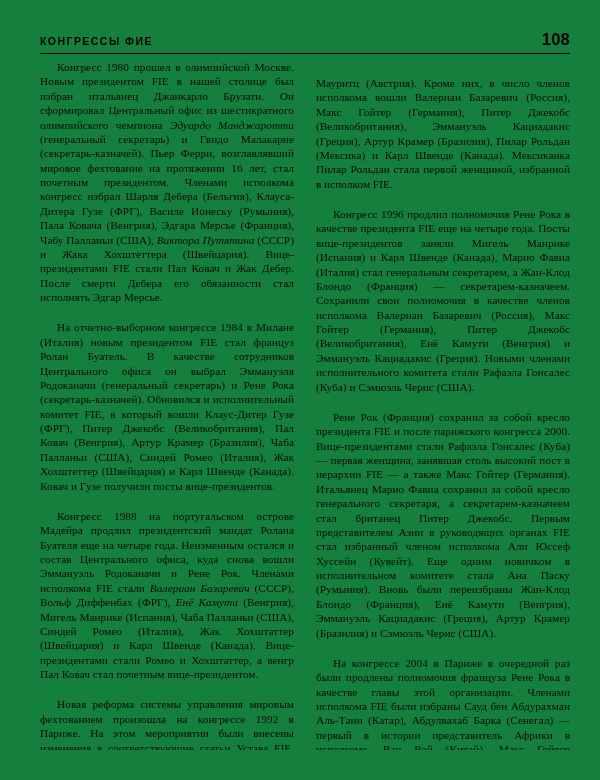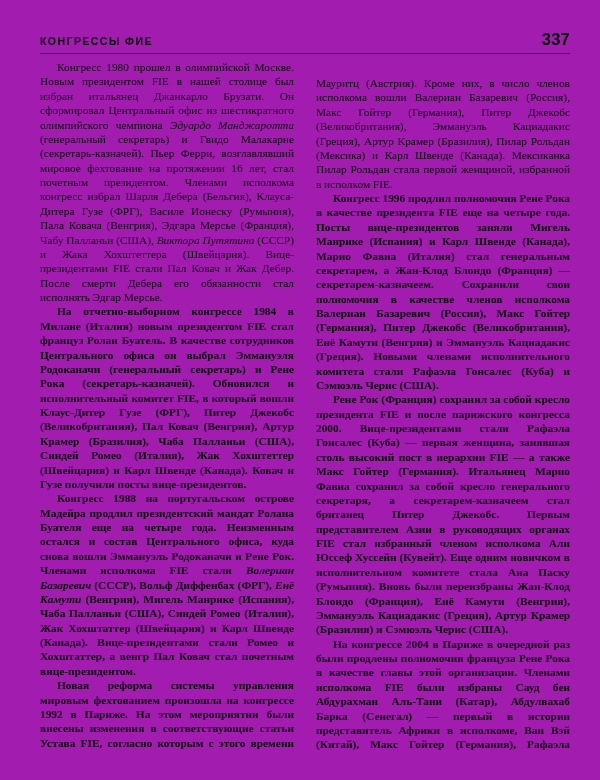--- a/index.html
+++ b/index.html
@@ -16,21 +16,21 @@
     color: #0a0a0a;
     -webkit-font-smoothing: antialiased;
   }
 
   .page {
     position: relative;
     width: 600px;
     height: 780px;
     box-sizing: border-box;
     padding: 0;
-    background: #a21caf;
+    background: #15803d;
   }
 
   
   .running-head {
     position: absolute;
     left: 40px;
     top: 30px;
     width: 530px;
     height: 24px;
     display: flex;
@@ -83,35 +83,34 @@
     text-justify: inter-word;
     font-size: 11.35px;
     line-height: 14.38px;
     text-indent: 17px;
     hyphens: manual;
     -webkit-hyphens: manual;
     word-spacing: -0.1px;
     letter-spacing: 0.01px;
   }
   .col p + p {
-    margin-top: 0;
-    font-weight: bold;
+    margin-top: 16px;
   }
   .col i, .col em {
     font-style: italic;
   }
 </style>
 </head>
 <body>
 
 <div class="page">
 
   <div class="running-head">
     <div class="running-head-title">КОНГРЕССЫ ФИЕ</div>
-    <div class="running-head-folio">337</div>
+    <div class="running-head-folio">108</div>
   </div>
 
   <div class="head-rule"></div>
 
   <div class="body-columns">
     <div class="col" id="col-left">
         <p><span>Конгресс 1980 прошел в олимпийской Москве. Новым президентом FIE в нашей столице был избран итальянец Джанкарло Брузати. Он сформировал Центральный офис из шестикратного олимпийского чемпиона </span><i>Эдуардо Манджаротти</i><span> (генеральный секретарь) и Гвидо Малакарне (секретарь-казначей). Пьер Ферри, возглавлявший мировое фехтование на протяжении 16 лет, стал почетным президентом. Членами исполкома конгресс избрал Шарля Дебера (Бельгия), Клауса-Дитера Гузе (ФРГ), Василе Ионеску (Румыния), Пала Ковача (Венгрия), Эдгара Мерсье (Франция), Чабу Палланьи (США), </span><i>Виктора Путятина</i><span> (СССР) и Жака Хохштеттера (Швейцария). Вице-президентами FIE стали Пал Ковач и Жак Дебер. После смерти Дебера его обязанности стал исполнять Эдгар Мерсье.</span></p>
         <p><span>На отчетно-выборном конгрессе 1984 в Милане (Италия) новым президентом FIE стал француз Ролан Буатель. В качестве сотрудников Центрального офиса он выбрал Эммануэля Родоканачи (генеральный секретарь) и Рене Рока (секретарь-казначей). Обновился и исполнительный комитет FIE, в который вошли Клаус-Дитер Гузе (ФРГ), Питер Джекобс (Великобритания), Пал Ковач (Венгрия), Артур Крамер (Бразилия), Чаба Палланьи (США), Синдей Ромео (Италия), Жак Хохштеттер (Швейцария) и Карл Швенде (Канада). Ковач и Гузе получили посты вице-президентов.</span></p>
         <p><span>Конгресс 1988 на португальском острове Мадейра продлил президентский мандат Ролана Буателя еще на четыре года. Неизменным остался и состав Центрального офиса, куда снова вошли Эммануэль Родоканачи и Рене Рок. Членами исполкома FIE стали </span><i>Валериан Базаревич</i><span> (СССР), Вольф Диффенбах (ФРГ), </span><i>Енё Камути</i><span> (Венгрия), Мигель Манрике (Испания), Чаба Палланьи (США), Синдей Ромео (Италия), Жак Хохштаттер (Швейцария) и Карл Швенде (Канада). Вице-президентами стали Ромео и Хохштаттер, а венгр Пал Ковач стал почетным вице-президентом.</span></p>
         <p><span>Новая реформа системы управления мировым фехтованием произошла на конгрессе 1992 в Париже. На этом мероприятии были внесены изменения в соответствующие статьи Устава FIE, согласно которым с этого времени управление этой организацией поручается исполкому, состоящему из президента и 11 других членов, причем эти 11 человек должны представлять разные национальные федерации. Роль Центрального офиса с этого времени выполняет бюро исполкома FIE, в которое входят пять человек из числа членов исполнительного комитета: президент, два вице-президента, генеральный секретарь и секретарь-казначей. Новым президентом FIE был избран француз Рене Рок, который находился у руля мирового фехтования вплоть до 2009 года. Вице-президентами стали Жак Хохштеттер (Швейцария) и Чаба Палланьи (США). Кресло генерального секретаря занял Ено Камути (Венгрия), а секретарем-казначеем стал Райнер</span></p>

